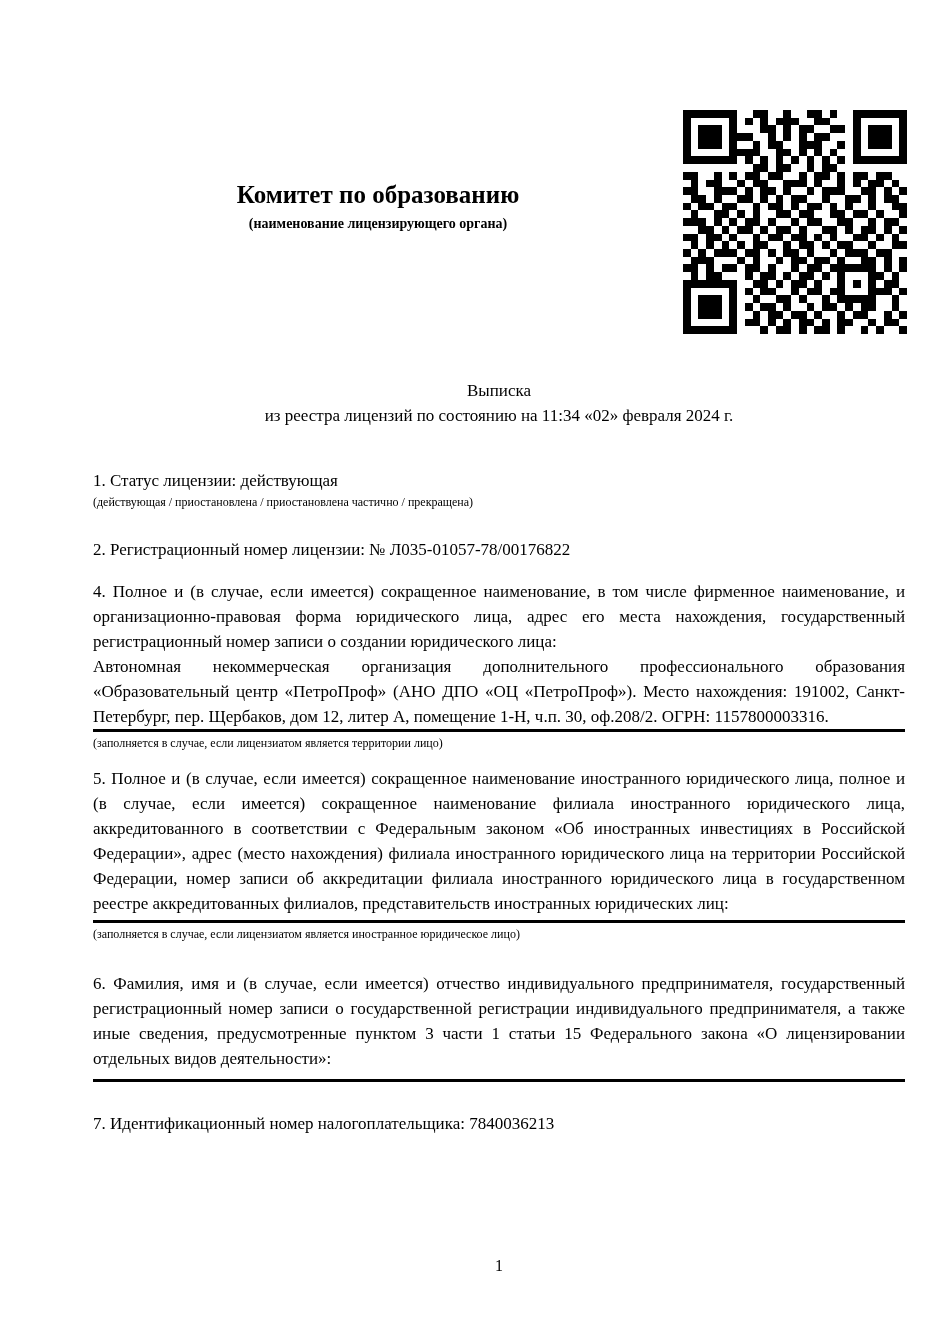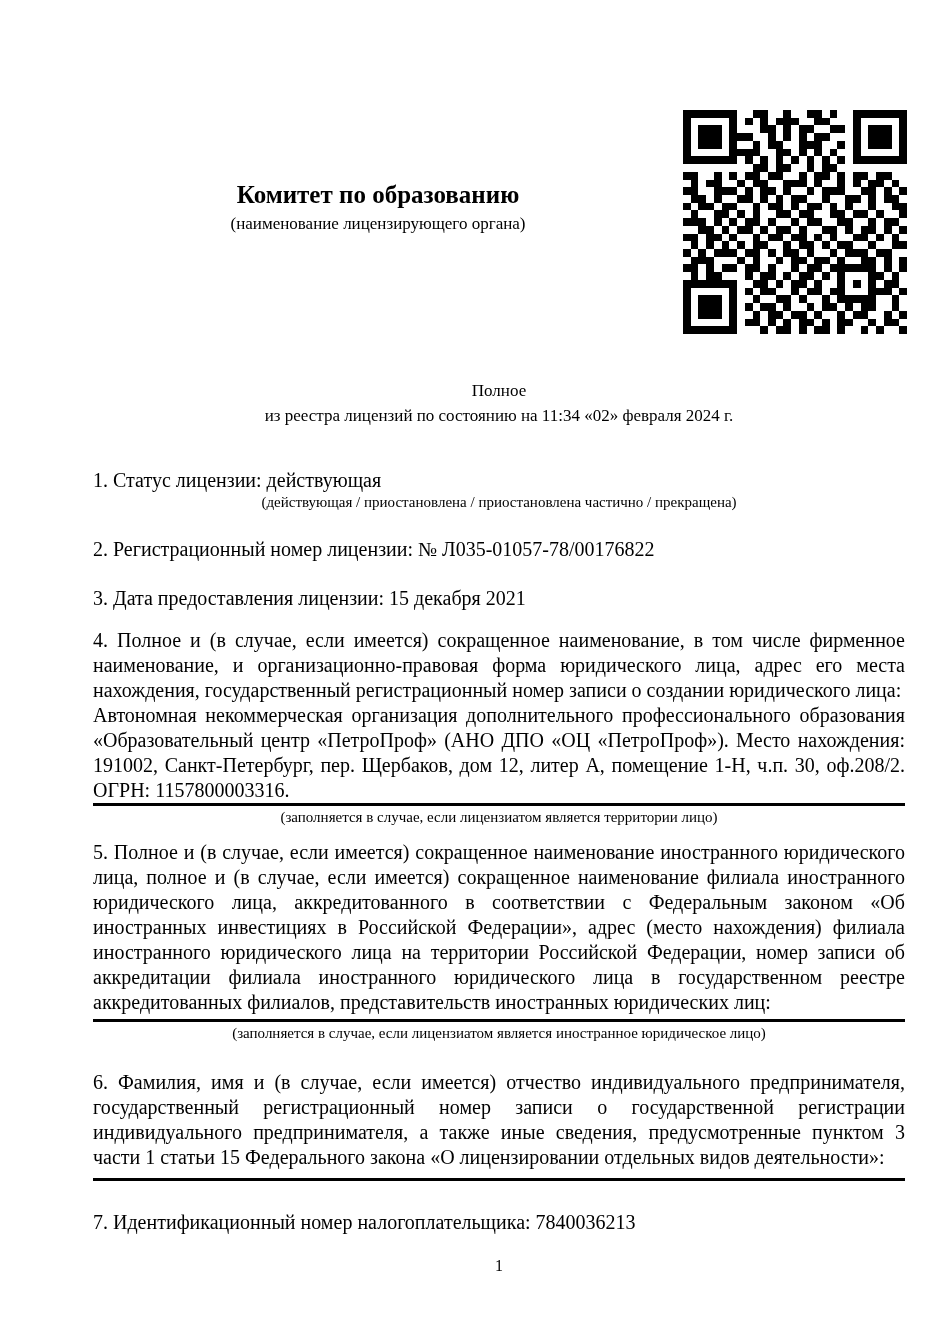--- a/index.html
+++ b/index.html
@@ -10,27 +10,27 @@
     margin:0 auto;
     box-sizing:border-box;
     padding:0 41px 0 93px;
     font-family:"Liberation Serif","DejaVu Serif",serif;
     color:#000;
     overflow:hidden;
   }
   .header{position:relative;height:340px;}
   .org-block{position:absolute;left:0;top:180px;width:570px;text-align:center;}
   .org-name{font-size:25px;font-weight:bold;line-height:30px;}
-  .org-caption{font-size:17px;line-height:18px;margin-top:5px;}
+  .org-caption{font-size:14px;line-height:18px;margin-top:5px;font-weight:bold;}
   .qr{position:absolute;top:110px;right:-2px;width:224px;height:224px;}
   .qr svg{display:block;width:100%;height:100%;}
   .doc-title{margin-top:38px;text-align:center;font-size:17px;line-height:25px;}
-  .body-text{font-size:20px;line-height:25px;}
+  .body-text{font-size:17px;line-height:25px;}
   .justify{text-align:justify;}
-  .field-caption{font-size:15px;line-height:18px;text-align:center;}
+  .field-caption{font-size:12px;line-height:18px;text-align:left;}
   .rule{height:3px;background:#000;}
   .item-1{margin-top:40px;}
   .item-1 .field-caption{margin-top:0;}
   .item-2{margin-top:26px;}
   .item-3{margin-top:24px;}
   .item-4{margin-top:17px;}
   .item-4 .rule{margin-top:0;}
   .item-4 .field-caption{margin-top:2px;}
   .item-5{margin-top:14px;}
   .item-5 .rule{margin-top:4px;}
@@ -509,36 +509,33 @@
           <rect x="18" y="28" width="1" height="1" fill="#000000"></rect>
           <rect x="20" y="28" width="1" height="1" fill="#000000"></rect>
           <rect x="23" y="28" width="1" height="1" fill="#000000"></rect>
           <rect x="25" y="28" width="1" height="1" fill="#000000"></rect>
           <rect x="28" y="28" width="1" height="1" fill="#000000"></rect>
         </svg>
       </div>
   </div>
 
   <div class="doc-title">
-    <div>Полное</div>
+    <div>Выписка</div>
     <div>из реестра лицензий по состоянию на 11:34 «02» февраля 2024 г.</div>
   </div>
 
   <div class="item item-1">
     <div class="body-text">1. Статус лицензии: действующая</div>
     <div class="field-caption">(действующая / приостановлена / приостановлена частично / прекращена)</div>
   </div>
 
   <div class="item item-2">
     <div class="body-text">2. Регистрационный номер лицензии: № Л035-01057-78/00176822</div>
   </div>
 
-  <div class="item item-3">
-    <div class="body-text">3. Дата предоставления лицензии: 15 декабря 2021</div>
-  </div>
 
   <div class="item item-4">
     <div class="body-text justify">4. Полное и (в случае, если имеется) сокращенное наименование, в том числе фирменное наименование, и организационно-правовая форма юридического лица, адрес его места нахождения, государственный регистрационный номер записи о создании юридического лица:</div>
     <div class="body-text justify">Автономная некоммерческая организация дополнительного профессионального образования «Образовательный центр «ПетроПроф» (АНО ДПО «ОЦ «ПетроПроф»). Место нахождения: 191002, Санкт-Петербург, пер. Щербаков, дом 12, литер А, помещение 1-Н, ч.п. 30, оф.208/2. ОГРН: 1157800003316.</div>
     <div class="rule"></div>
     <div class="field-caption">(заполняется в случае, если лицензиатом является территории лицо)</div>
   </div>
 
   <div class="item item-5">
     <div class="body-text justify">5. Полное и (в случае, если имеется) сокращенное наименование иностранного юридического лица, полное и (в случае, если имеется) сокращенное наименование филиала иностранного юридического лица, аккредитованного в соответствии с Федеральным законом «Об иностранных инвестициях в Российской Федерации», адрес (место нахождения) филиала иностранного юридического лица на территории Российской Федерации, номер записи об аккредитации филиала иностранного юридического лица в государственном реестре аккредитованных филиалов, представительств иностранных юридических лиц:</div>

